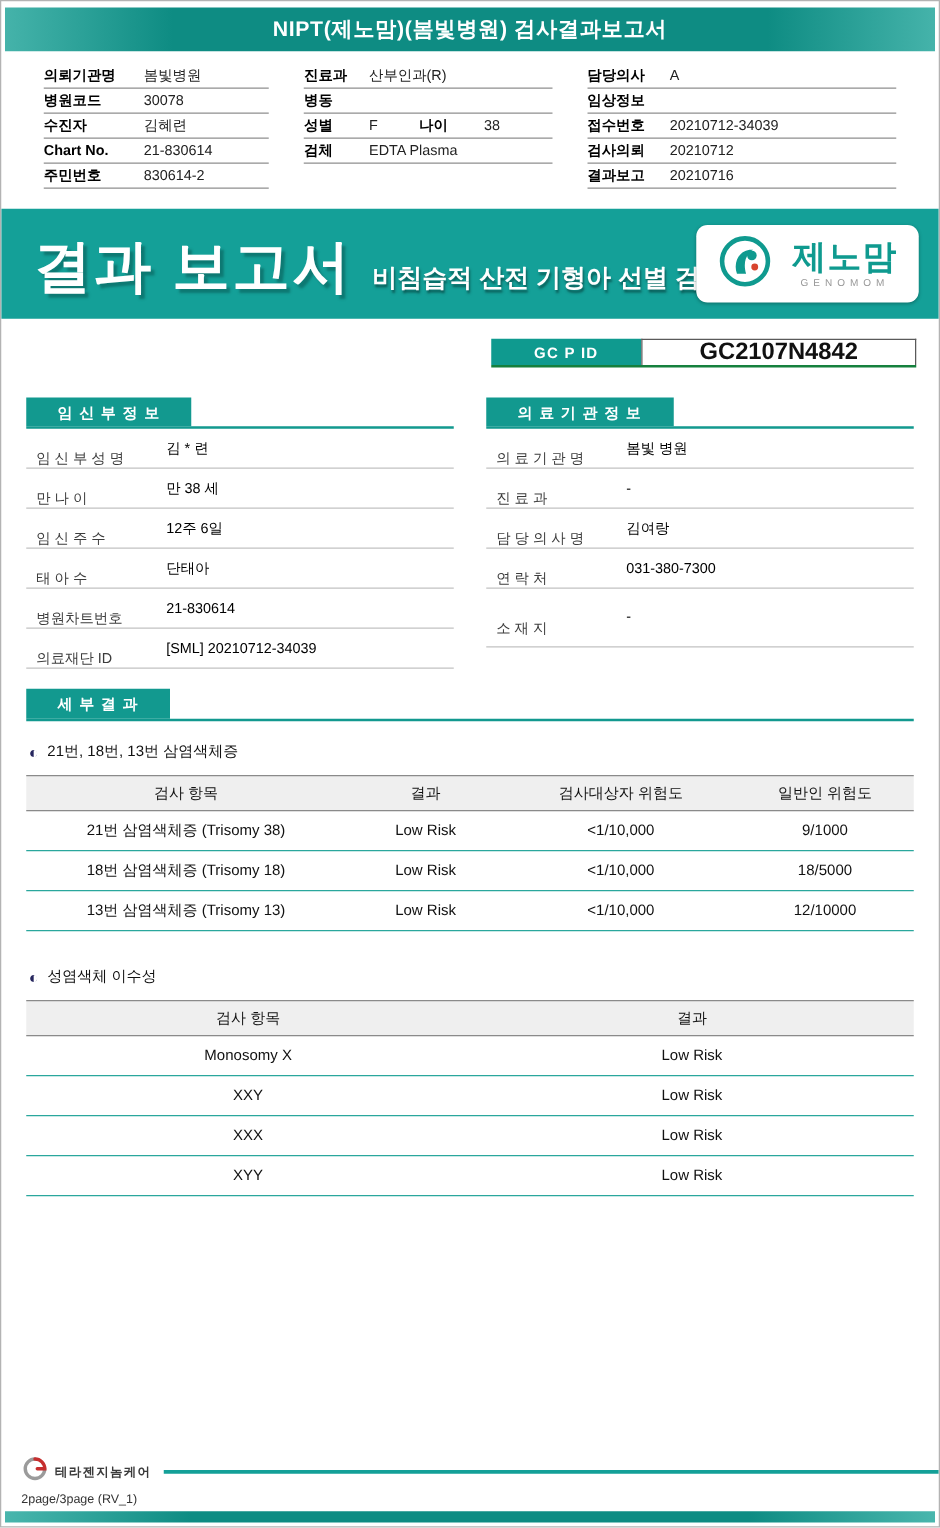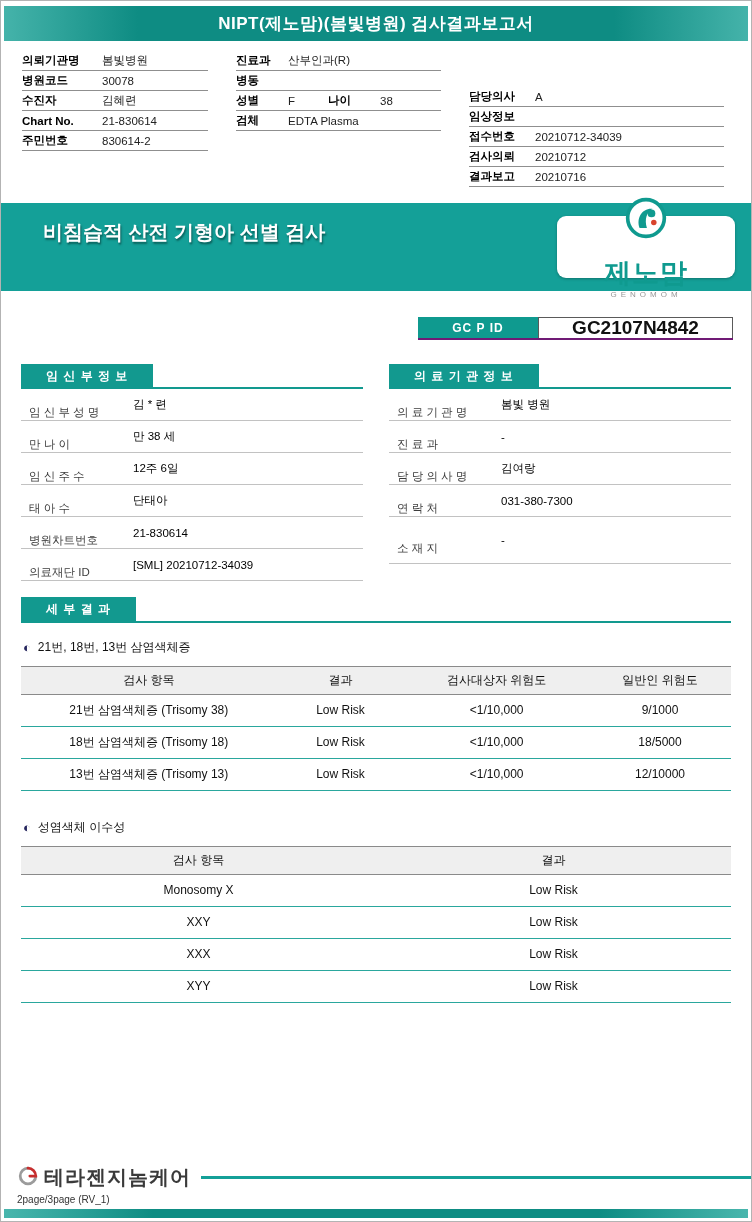--- a/index.html
+++ b/index.html
@@ -7,44 +7,44 @@
     font-family:"Liberation Sans","DejaVu Sans",sans-serif; color:#111; }
   .page { position:absolute; inset:0; border:1px solid #b3b3b3; background:#fff; overflow:hidden; }
 
   
   .top-bar { margin:5px 3px 0; height:35px;
     background:linear-gradient(90deg,#45b3aa,#0e8c83 18%,#0e8c83 82%,#45b3aa);
     display:flex; align-items:center; justify-content:center; }
   .top-bar span { color:#fff; font-size:17px; font-weight:bold; letter-spacing:.5px; }
 
   
-  .patient-info { display:flex; padding:10px 21px 4px; gap:28px; }
+  .patient-info { display:flex; padding:10px 34px 4px; gap:28px; }
   .pi-col { display:flex; flex-direction:column; }
-  .pi-col1 { width:186px; } .pi-col2 { width:205px; } .pi-col3 { width:255px;margin-top:36px; }
+  .pi-col1 { width:186px; } .pi-col2 { width:205px; } .pi-col3 { width:255px; }
   .pi-row { display:flex; align-items:center; height:20px; border-bottom:1px solid #8f8f8f; font-size:11.5px; }
   .pi-label { font-weight:bold; color:#000; flex-shrink:0; }
   .pi-col1 .pi-label { width:80px; } .pi-col2 .pi-label { width:52px; } .pi-col3 .pi-label { width:66px; }
   .pi-value { color:#222; }
   .pv-fix { width:40px; } .pl-fix { width:36px; }
 
   
   .banner { margin-top:12px; height:88px; background:#14a098; position:relative; }
   .banner-textline { display:flex; align-items:baseline; padding:16px 0 0 26px; }
   .banner-title { font-size:46px; font-weight:900; color:#fff; letter-spacing:2px;
     text-shadow:3px 3px 2px rgba(0,45,42,.35); }
   .banner-subtitle { font-size:20px; font-weight:bold; color:#fff; margin-left:16px;
     text-shadow:1px 2px 2px rgba(0,35,33,.55); }
   .logo-box { position:absolute; right:16px; top:13px; width:178px; height:62px; background:#fff;
     border-radius:9px; display:flex; align-items:center; justify-content:center; gap:16px;
-    box-shadow:0 1px 3px rgba(0,0,0,.28);flex-direction:column; }
+    box-shadow:0 1px 3px rgba(0,0,0,.28); }
   .logo-name { font-size:27px; font-weight:900; color:#0f9a8f; letter-spacing:1px; line-height:1; }
   .logo-sub { font-size:8px; color:#979797; letter-spacing:4px; text-align:center; margin-top:3px; }
 
   
-  .gcp-row { width:315px; margin:26px 18px 0 auto; display:flex; border-bottom:2px solid #701a75; }
+  .gcp-row { width:340px; margin:16px 18px 0 auto; display:flex; border-bottom:2px solid #15803d; }
   .gcp-label { width:120px; height:21px; background:#0f9a8f; color:#fff; font-weight:bold; font-size:12px;
     letter-spacing:1px; display:flex; align-items:center; justify-content:center; }
   .gcp-value { flex:1; height:21px; border:1px solid #5a5a5a; border-bottom:none; background:#fff;
     display:flex; align-items:center; justify-content:center; font-weight:bold; font-size:19px; }
 
   
   .sec-header { border-bottom:2px solid #12998f; line-height:0; }
   .sec-title { display:inline-block; background:#12998f; color:#fff; font-weight:bold; font-size:12px;
     letter-spacing:1px; padding:5px 25px 4px; line-height:1.2; vertical-align:bottom; }
 
@@ -66,21 +66,21 @@
   .rt-row { display:flex; align-items:center; height:32px; border-bottom:1px solid #2aa79d; font-size:12px; color:#111; }
   .cell { text-align:center; }
   .t1c1{width:36%;} .t1c2{width:18%;} .t1c3{width:26%;} .t1c4{width:20%;}
   .t2c1{width:50%;} .t2c2{width:50%;}
   .sect2 { margin-top:28px; }
 
   
   .footer { position:absolute; left:0; right:0; bottom:16px; }
   .footer-top { display:flex; align-items:center; padding-left:16px; }
   .logo-group { display:flex; align-items:center; gap:5px; }
-  .company { font-size:20px; font-weight:bold; color:#3a3a3a; letter-spacing:1px;text-align:center; }
+  .company { font-size:10px; font-weight:bold; color:#3a3a3a; letter-spacing:1px;text-align:center; }
   .footer-rule { flex:1; height:3px; background:#14a098; margin-left:10px; }
   .footer-bottom { display:flex; justify-content:space-between; align-items:flex-end; padding:3px 14px 0 16px; }
   .page-label { font-size:10px; color:#333; }
   .address { text-align:right; font-size:10px; color:#444; line-height:1.4; }
   .bottom-bar { position:absolute; left:3px; right:3px; bottom:3px; height:9px;
     background:linear-gradient(90deg,#49b6ad,#0e8c83 20%,#0e8c83 80%,#49b6ad); }
 </style>
 </head>
 <body>
 
@@ -154,20 +154,21 @@
       </div>
       <div class="pi-row">
         <span class="pi-label">결과보고</span>
         <span class="pi-value">20210716</span>
       </div>
     </div>
   </div>
 
   <div class="banner">
     <div class="banner-textline">
+      <span class="banner-title">결과 보고서</span>
       <span class="banner-subtitle">비침습적 산전 기형아 선별 검사</span>
     </div>
     <div class="logo-box">
       <span>
         <svg width="44" height="44" viewBox="0 0 48 48">
           <circle cx="24" cy="24" r="20" fill="#fff" stroke="#0f9a8f" stroke-width="4"></circle>
           <path d="M17 35 C13 24, 20 13, 31 14 C25 18, 22 25, 25 35 Z" fill="#0f9a8f"></path>
           <circle cx="30" cy="19" r="4.2" fill="#0f9a8f"></circle>
           <circle cx="32.5" cy="29" r="3" fill="#d8442e"></circle>
         </svg>

